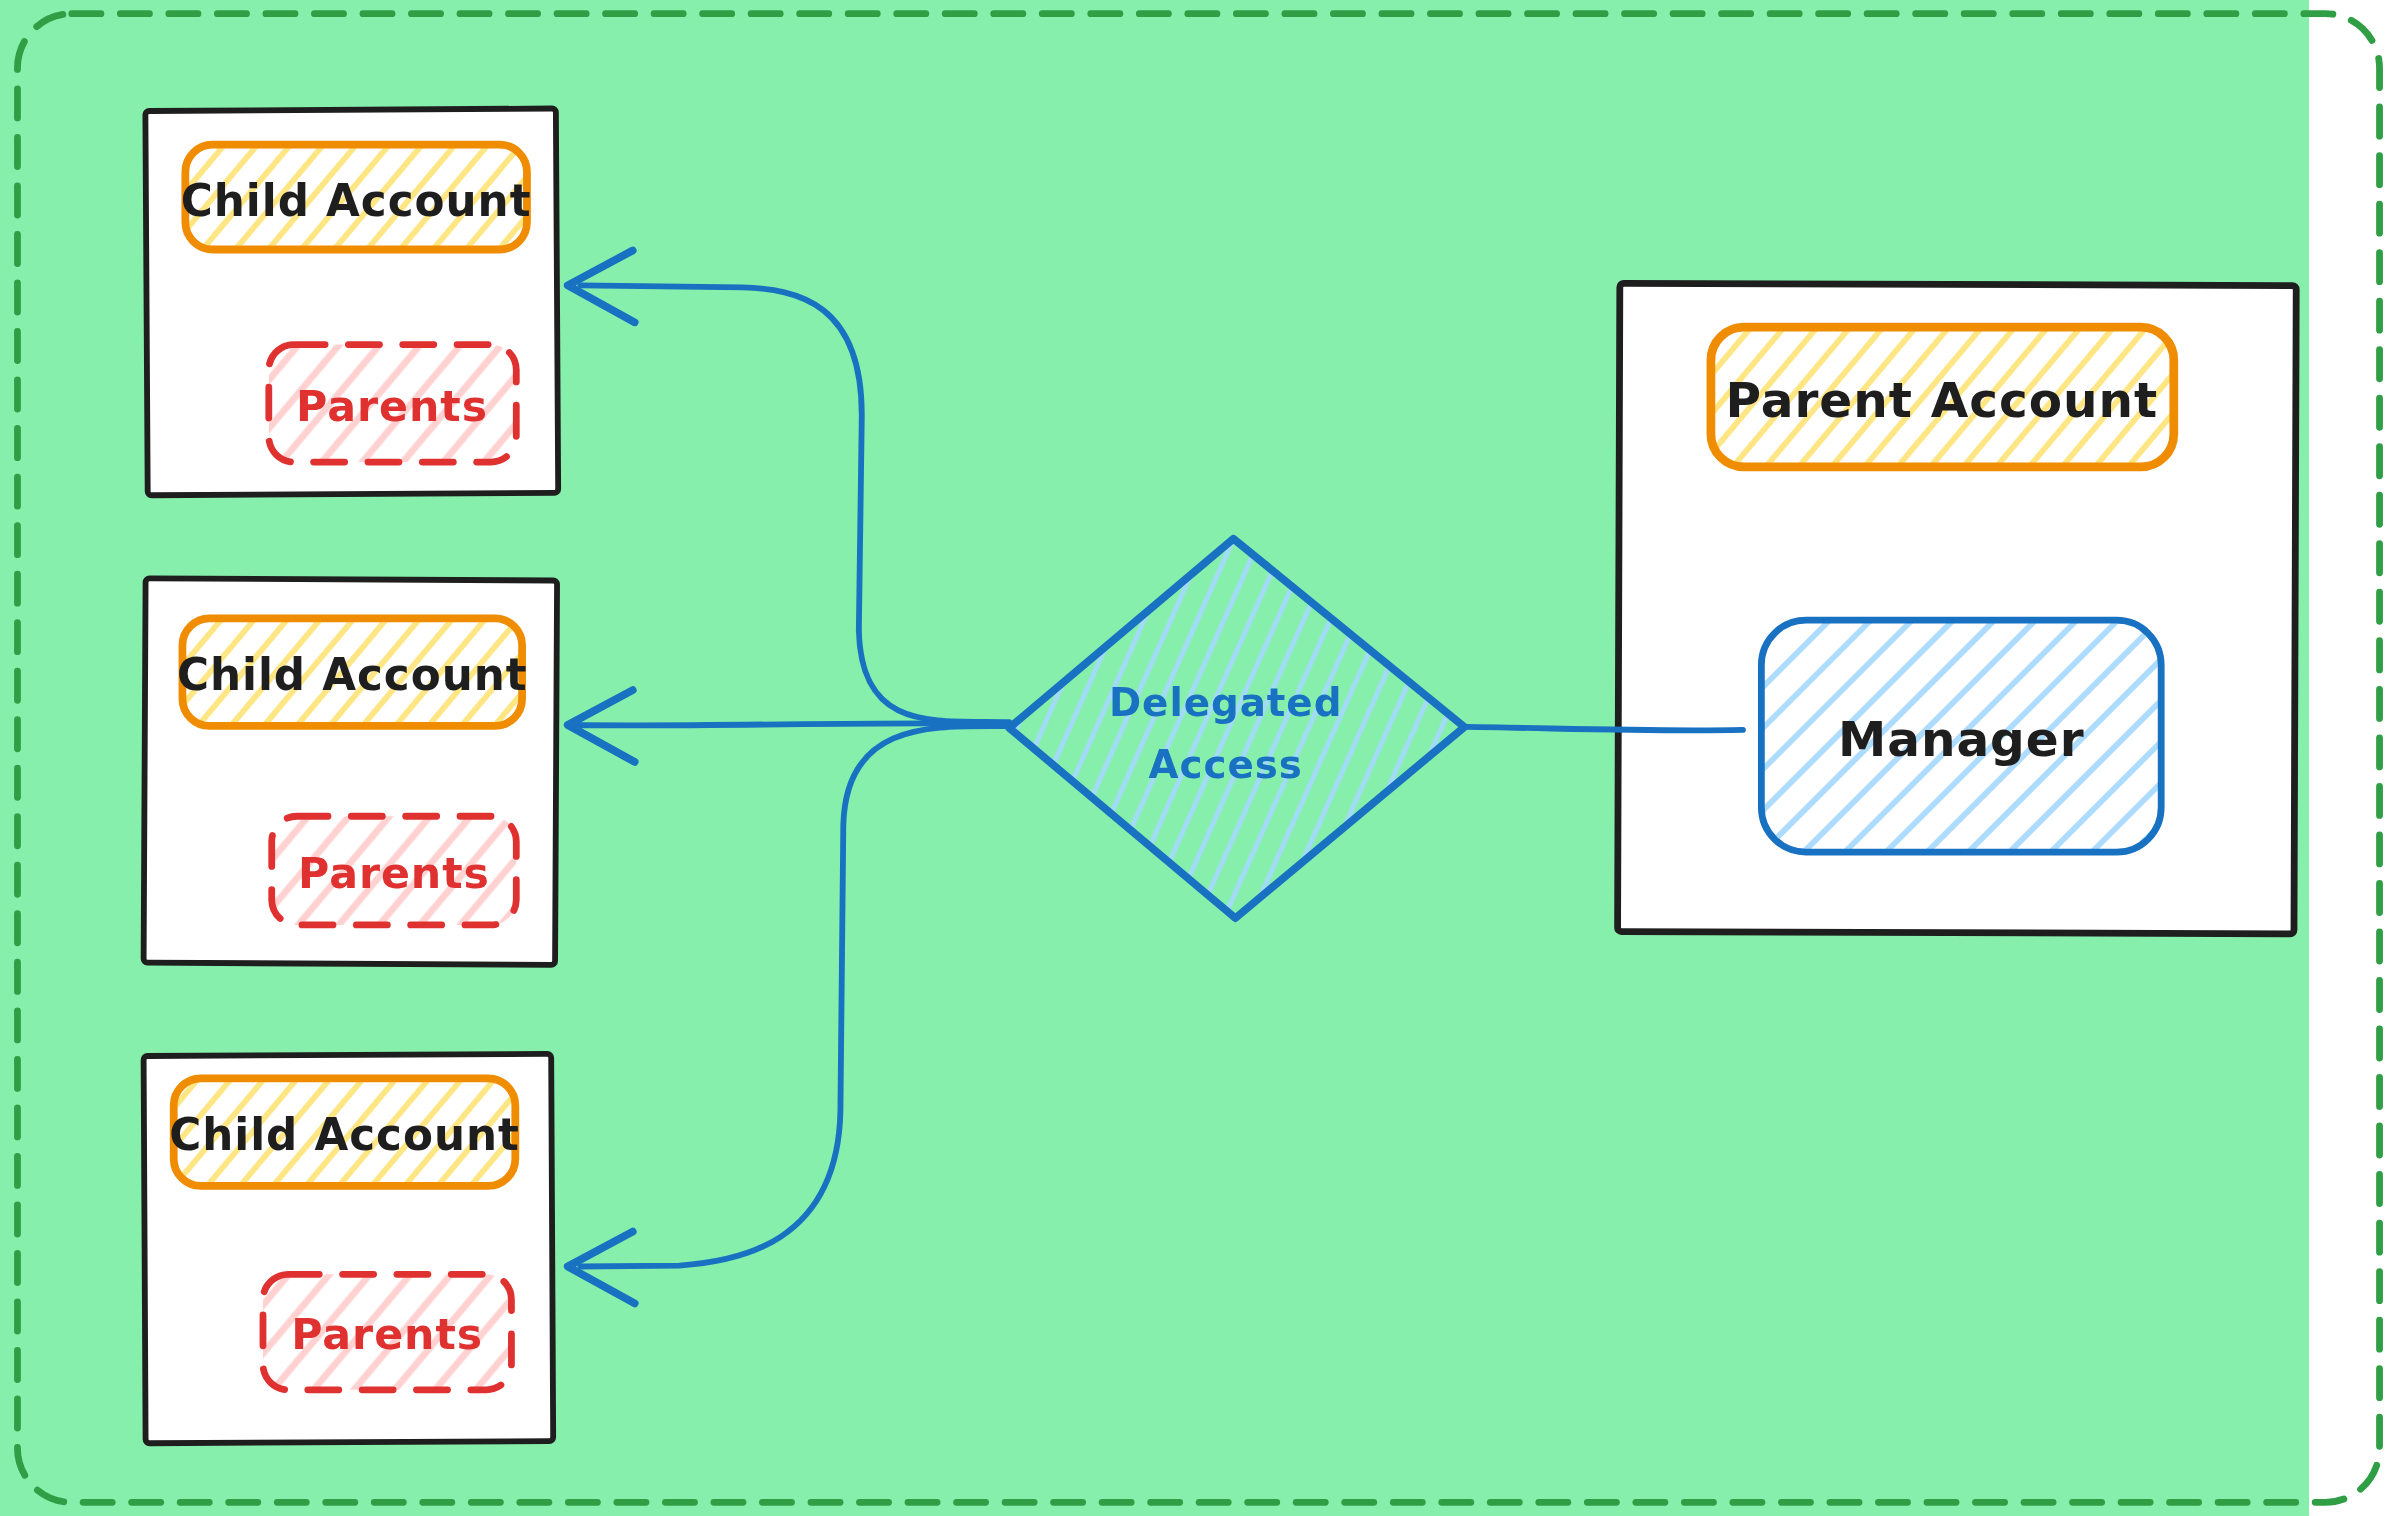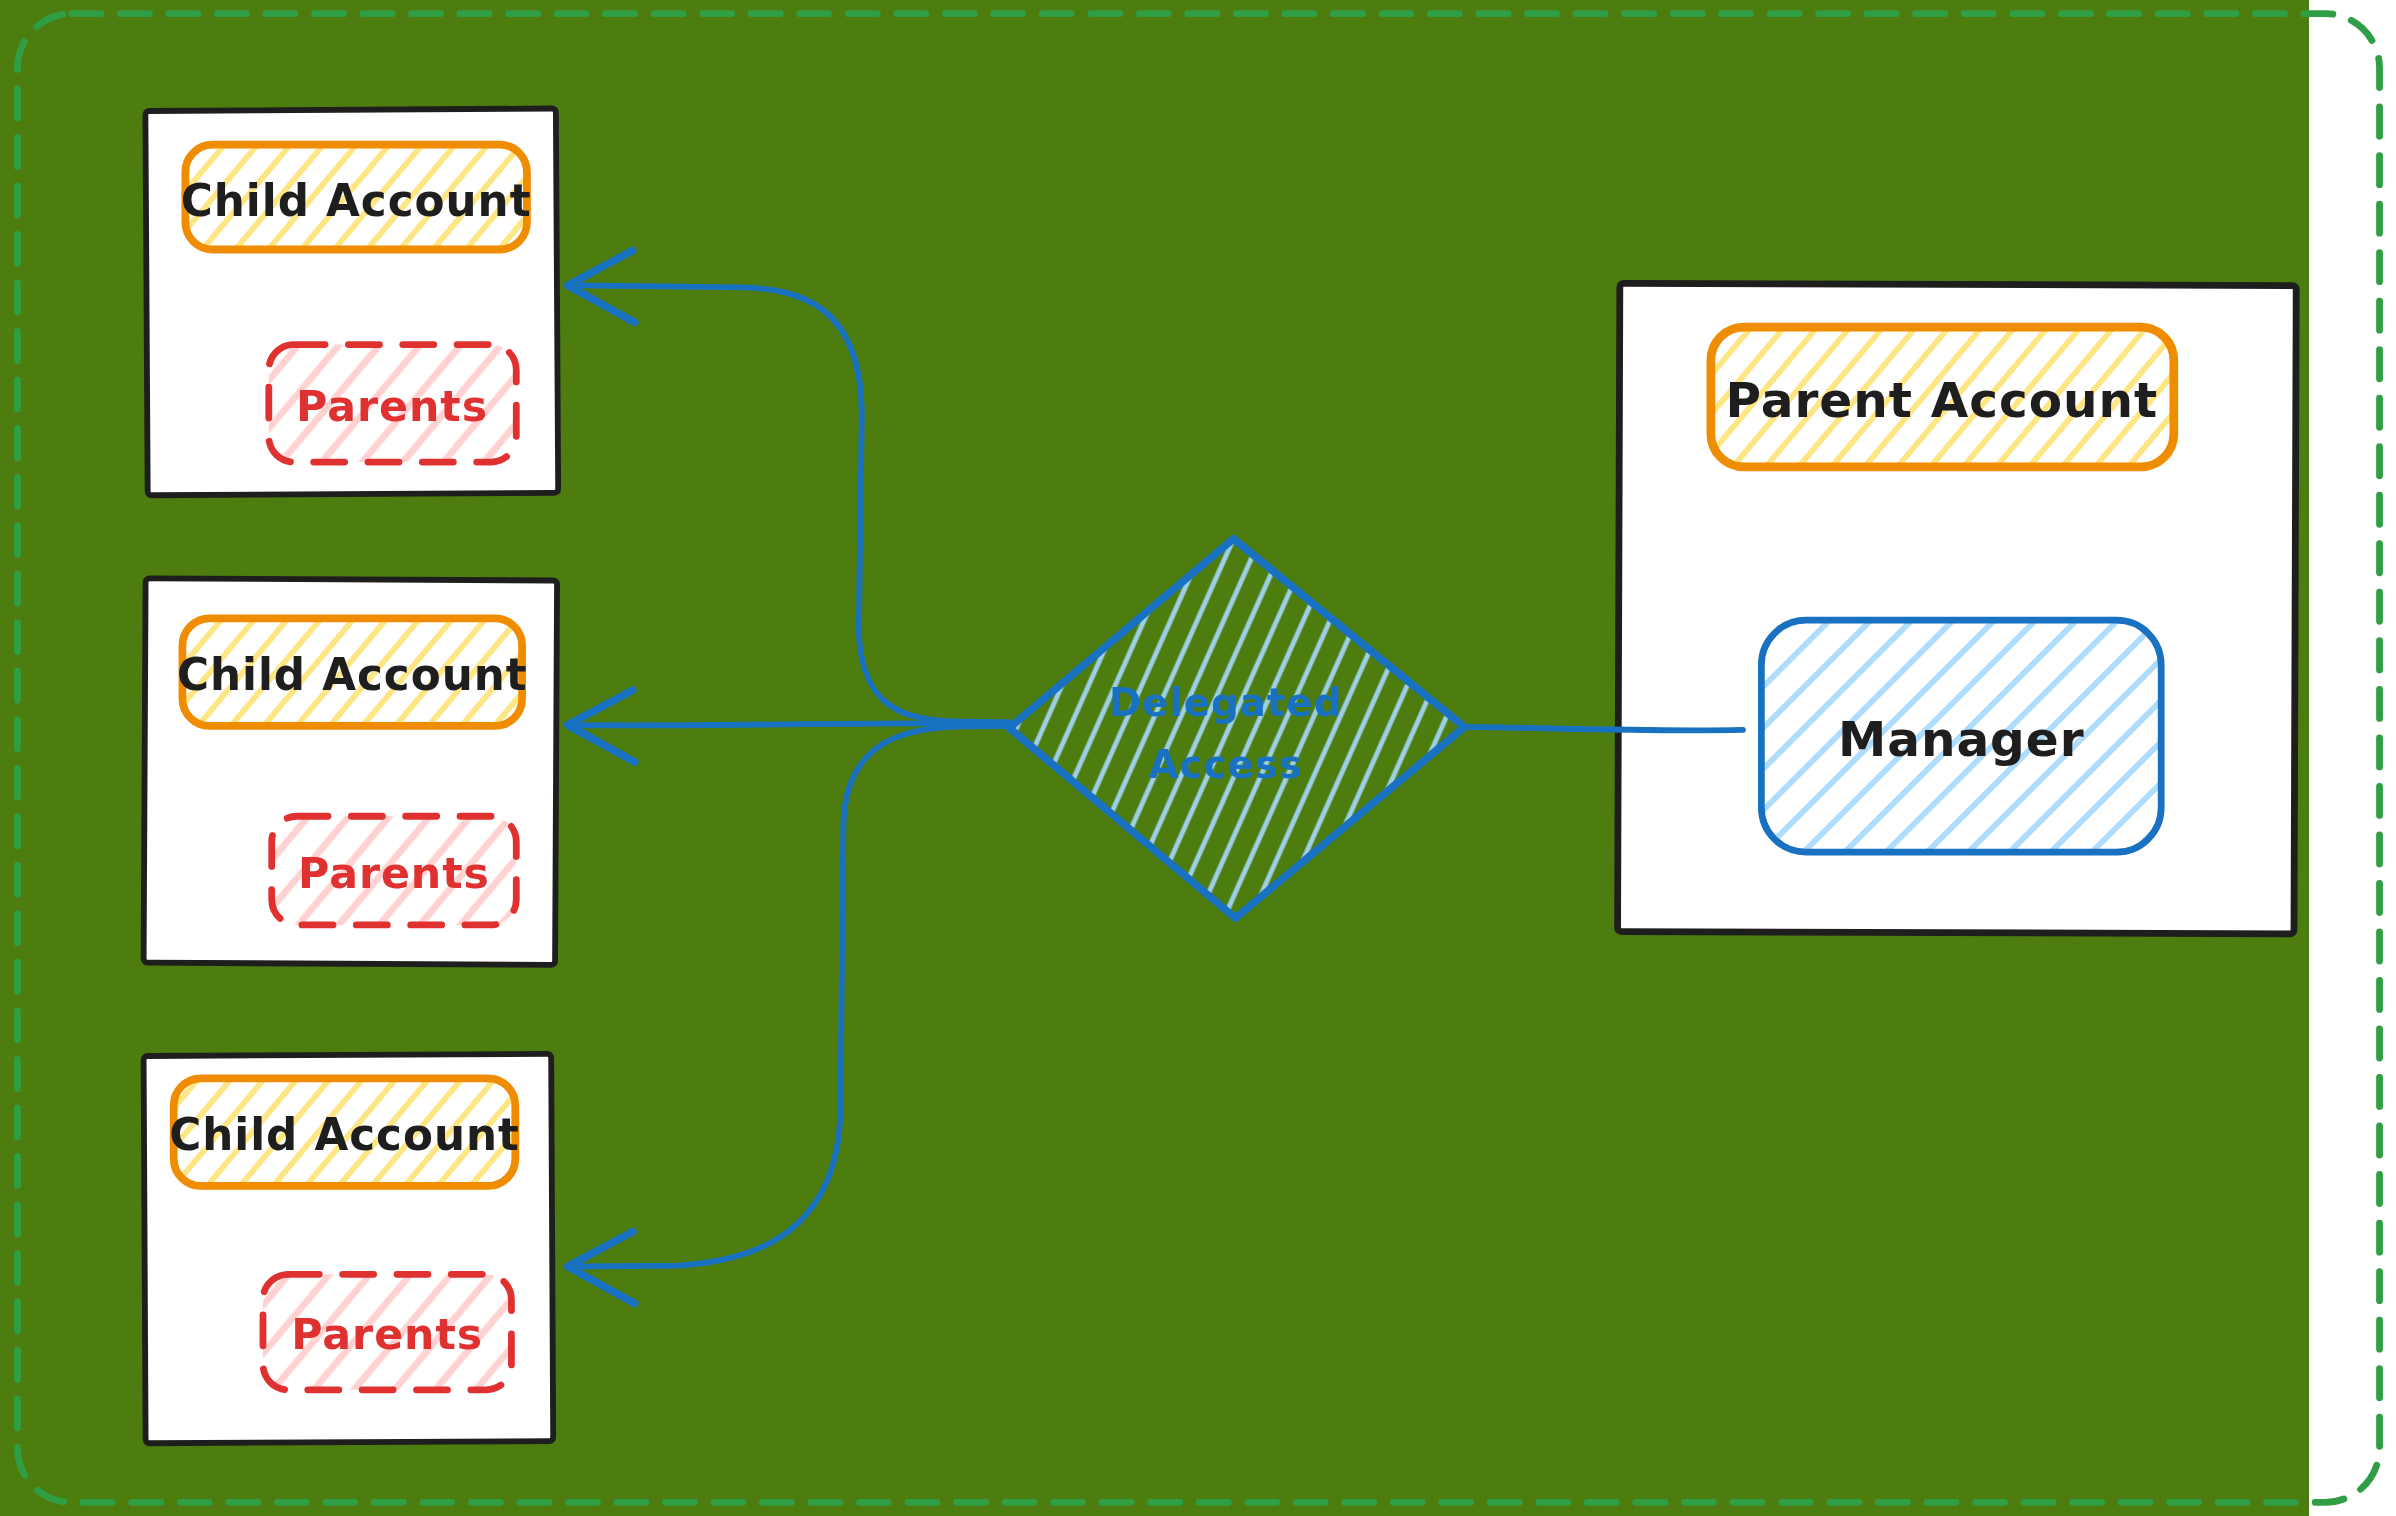--- a/index.html
+++ b/index.html
@@ -1,16 +1,16 @@
 <!DOCTYPE html>
 <html><head>
 <meta charset="utf-8">
 <style>
   html, body { margin: 0; padding: 0; background: #ffffff; }
-  .stage { width: 2309px; height: 1517px; position: relative; background: #4d7c0f; }
+  .stage { width: 2309px; height: 1517px; position: relative; background: #86efac; }
   svg { display: block; }
   text {
     font-family: "DejaVu Sans", "Liberation Sans", sans-serif;
     letter-spacing: 1px;
   }
   .node-title { fill: #1e1e1e; font-size: 45px; font-weight: 600; }
   .node-title-lg { fill: #1e1e1e; font-size: 50px; font-weight: 600; }
   .badge-text { fill: #e03131; font-size: 44px; font-weight: 600; }
   .diamond-text { fill: #1971c2; font-size: 40px; font-weight: 600; }
 </style>

